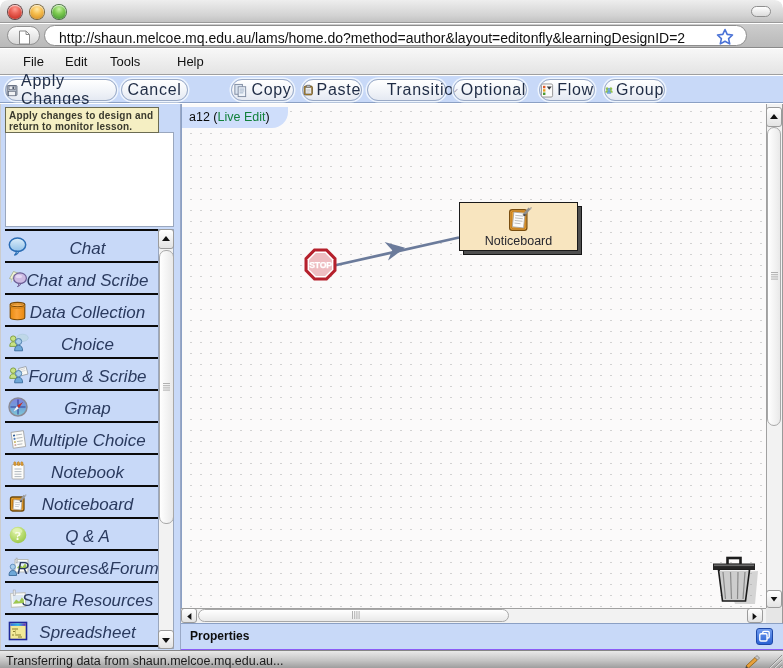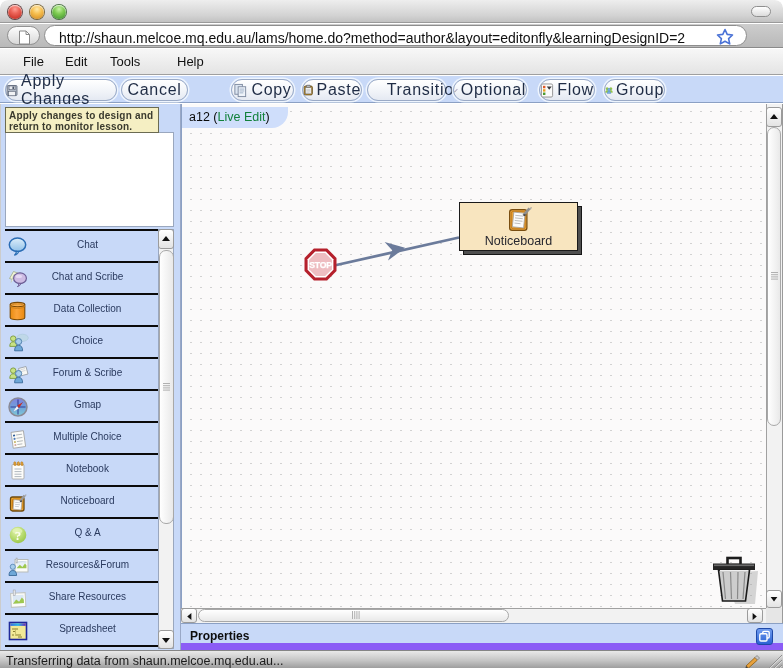--- a/index.html
+++ b/index.html
@@ -39,37 +39,37 @@
   display:flex; align-items:center; justify-content:center; box-shadow:0 0 0 1.5px rgba(248,251,255,.8); }
 .tbtn svg { margin-right:3px; }
 
 
 #sidebar { position:absolute; left:0; top:104px; width:181px; height:546px; background:#c8d9f8; border-right:1px solid #99a8c6;}
 #whitebox { position:absolute; left:5px; top:28px; width:169px; height:95px; background:#fff; border:1px solid #9aa7be; }
 #tooltip { position:absolute; left:5px; top:3px; width:154px; height:26px; background:#f5efc3; border:1px solid #6b6b52;
   font-size:10px; font-weight:bold; color:#3a3a2e; line-height:11.5px; padding:1.5px 0 0 3px; letter-spacing:0.2px; white-space:nowrap;}
 #actlist { position:absolute; left:5px; top:125px; width:153px; height:423px; }
 .arow { position:absolute; left:0; width:153px; height:30px; background:#c8d9f8; border-top:2px solid #0a0a0a; }
-.arow .lbl { position:absolute; left:12px; right:0; top:7.5px; text-align:center; font-size:10px; color:#2a3a5e; }
+.arow .lbl { position:absolute; left:12px; right:0; top:7.5px; text-align:center; font-size:17px; color:#2a3a5e;font-style:italic; }
 .arow svg.aic { position:absolute; left:3px; top:6px; }
 #listsb { position:absolute; left:158px; top:125px; width:16px; height:420px; background:#f2f2f2; border:1px solid #9aa7be; }
 
 
 #canvas { position:absolute; left:181px; top:104px; width:585px; height:504px; background:#fbfafa; border-left:1px solid #8ba0c4; 
   background-image:radial-gradient(ellipse 1.5px 0.8px at center, #d2d2d2 70%, rgba(0,0,0,0) 100%); background-size:10px 11px; background-position:4px 2px;}
 #tab { position:absolute; left:0px; top:3px; width:106px; height:21px; background:#cfdefb; border-radius:0 0 16px 0; font-size:12.5px; color:#0a0a0a; padding:3px 0 0 7px;}
 #tab .le { color:#12813b; }
 
 
 .sbtrack { position:absolute; background:#f2f2f2; }
 .sbbtn { position:absolute; background:linear-gradient(#ffffff,#e3e3e3); border:1px solid #9b9b9b; border-radius:3px; }
 .sbthumb { position:absolute; background:linear-gradient(90deg,#ffffff,#e9e9e9); border:1px solid #a8a8a8; border-radius:7px; }
 
 
-#props { position:absolute; left:181px; top:623px; width:602px; height:27px; background:#c8d9f8; border-top:1px solid #8ba0c4; border-bottom:7px solid #8b5cf6; }
+#props { position:absolute; left:181px; top:623px; width:602px; height:27px; background:#c8d9f8; border-top:1px solid #8ba0c4; border-bottom:1px solid #8b5cf6; }
 #props b { position:absolute; left:9px; top:5px; font-size:12px; color:#0d0d0d; }
 #propicon { position:absolute; right:10px; top:4px; width:17px; height:17px; border-radius:3px; background:linear-gradient(#6f9bee,#2b62d4); border:1px solid #1d48a8; }
 #statusbar { position:absolute; left:0; top:650px; width:783px; height:18px; background:linear-gradient(#e9e9e9,#c5c5c5 55%,#9e9e9e); border-top:1px solid #858585; }
 #statustext { position:absolute; left:6px; top:3px; font-size:12.5px; color:#1c1c1c; }
 </style>
 </head>
 <body>
 <div id="win">
   <div id="titlebar">
     <div class="tl" id="tl-red"></div>

